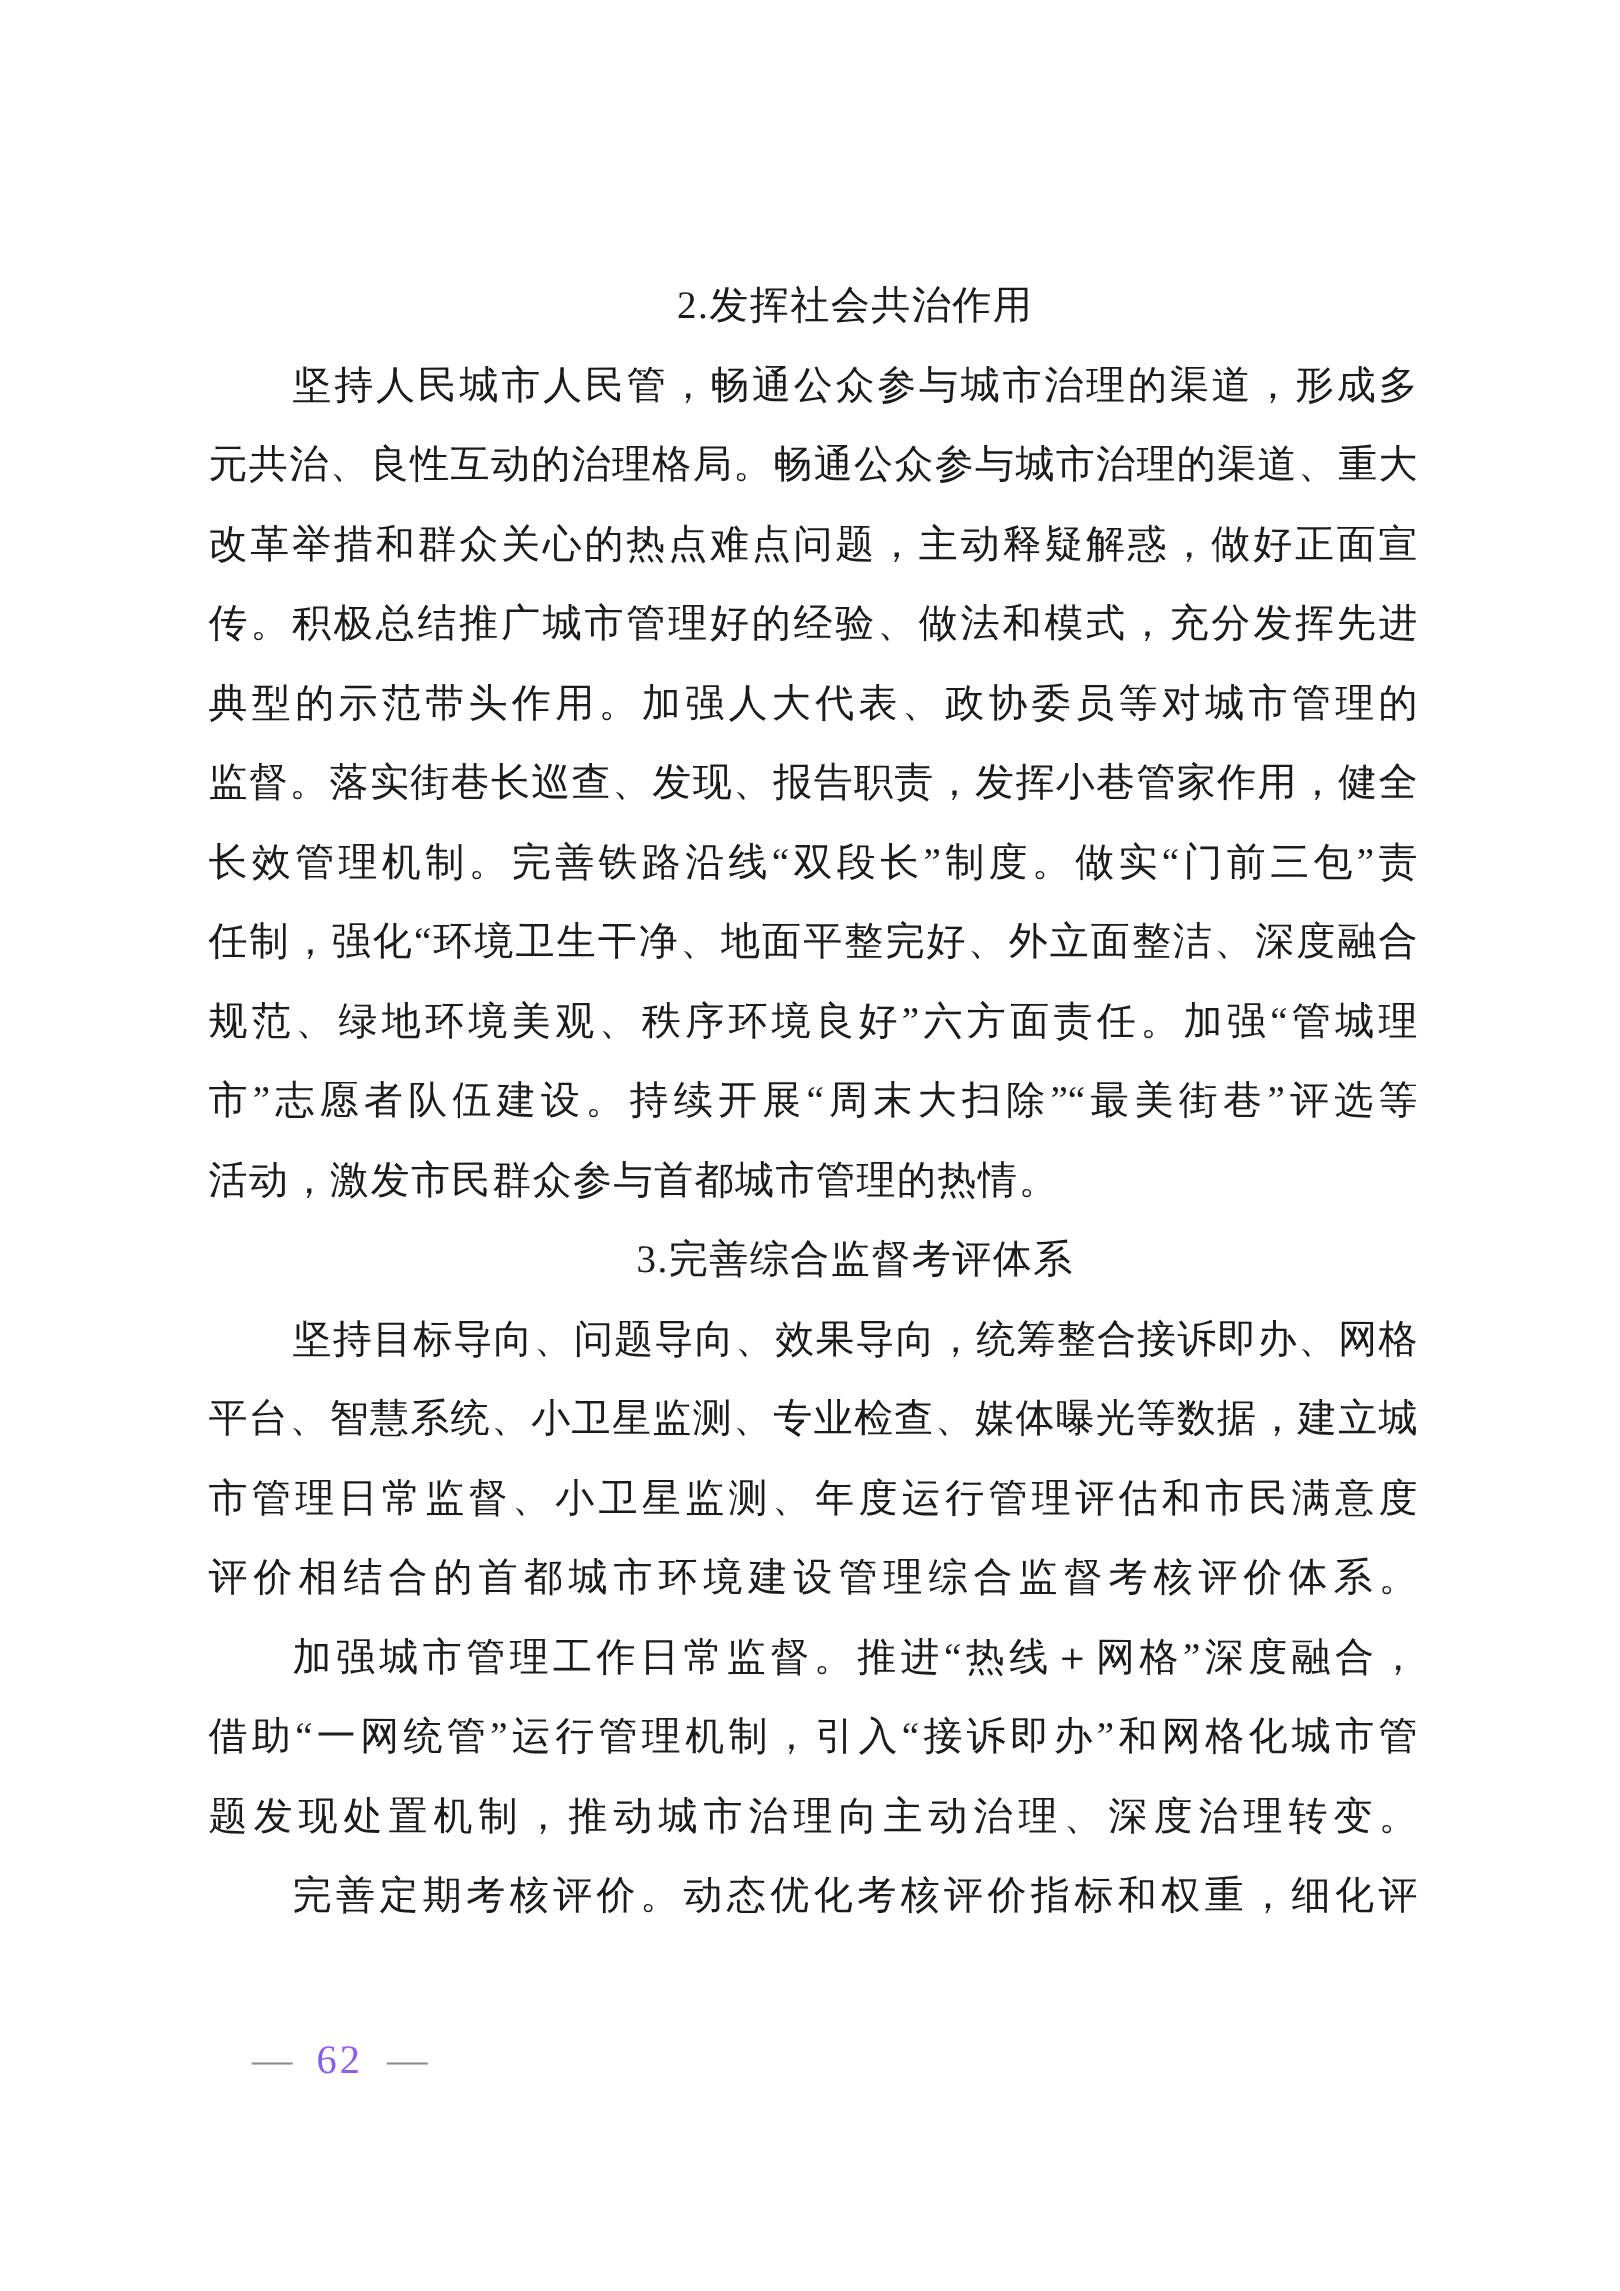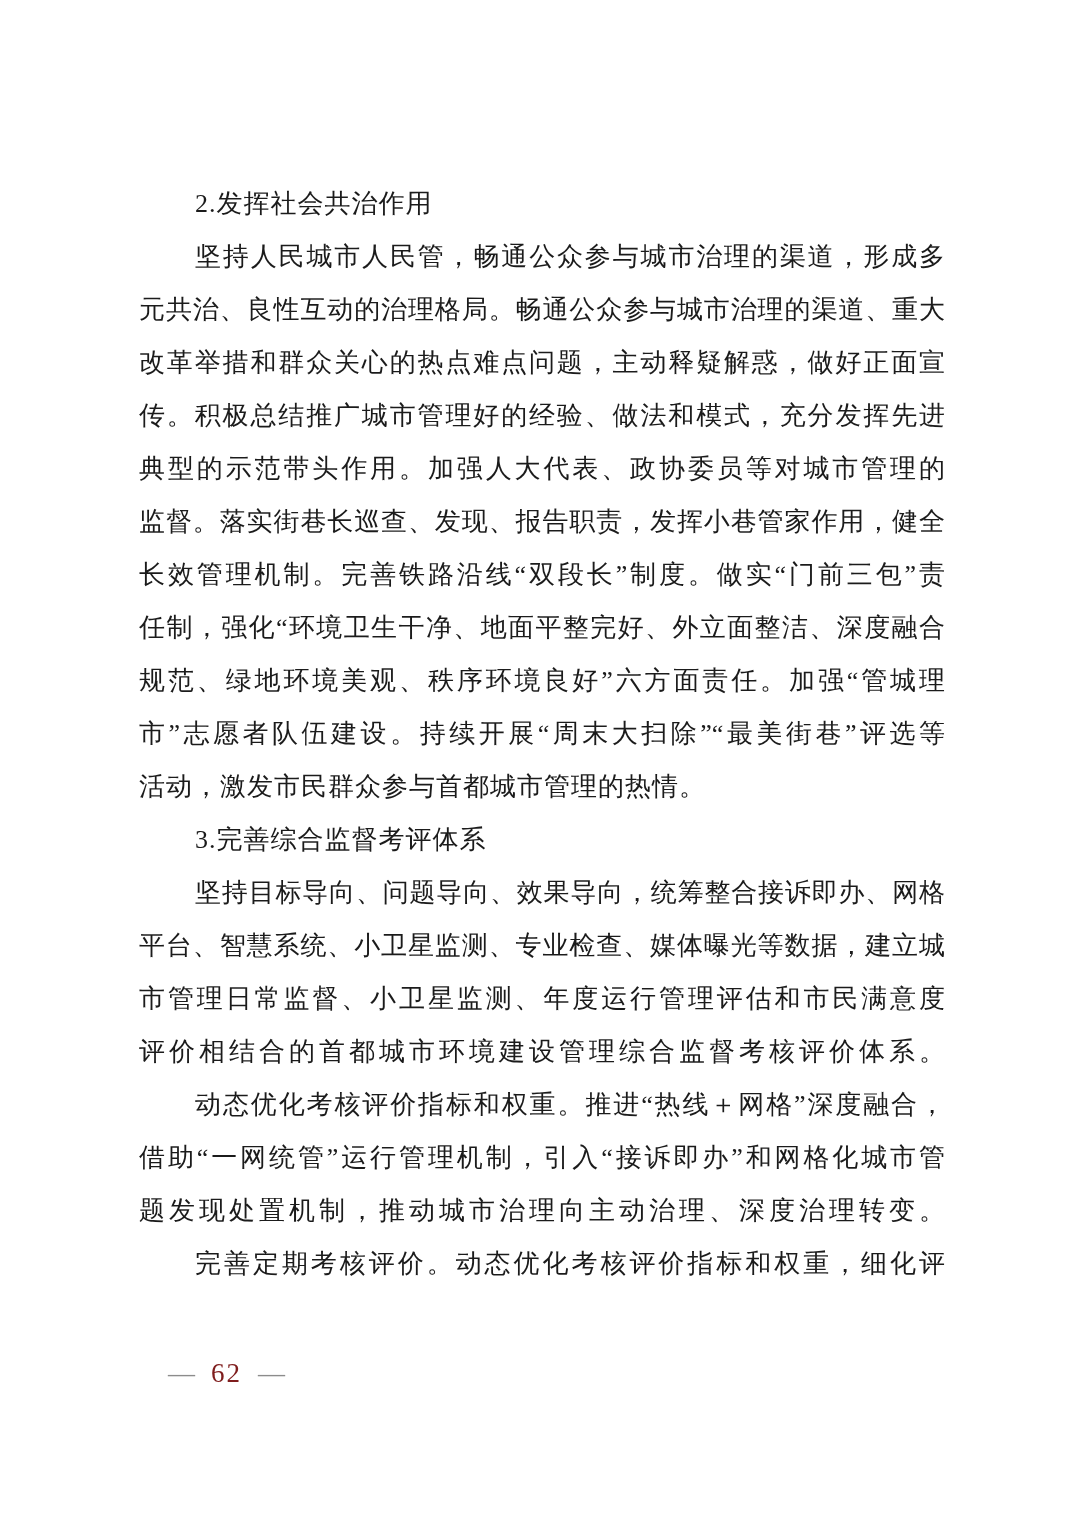--- a/index.html
+++ b/index.html
@@ -24,21 +24,21 @@
 
   .line {
     height: 53px;
     line-height: 53px;
     font-size: 26px;
     letter-spacing: 1px;
     white-space: normal;
     text-align: left;
   }
 
-  .line.indent { padding-left: 56px; }
+  .line.indent { padding-left: 56px; text-align: center; }
 
   .line.justify {
     text-align: justify;
     text-align-last: justify;
     text-justify: inter-character;
     letter-spacing: 0;
   }
 
   .page-footer {
     position: absolute;
@@ -50,21 +50,21 @@
     display: flex;
     align-items: center;
   }
 
   .footer-dash {
     color: #8c8c8c;
     font-size: 27px;
   }
 
   .footer-num {
-    color: #7f1d1d;
+    color: #8b5cf6;
     margin: 0 16px;
     letter-spacing: 2px;
   }
 </style>
 </head>
 <body>
 
 <div class="page">
 
   <main class="text-block" id="lines-container">
@@ -78,21 +78,21 @@
       <div class="line justify">长效管理机制。完善铁路沿线“双段长”制度。做实“门前三包”责</div>
       <div class="line justify">任制，强化“环境卫生干净、地面平整完好、外立面整洁、深度融合</div>
       <div class="line justify">规范、绿地环境美观、秩序环境良好”六方面责任。加强“管城理</div>
       <div class="line justify">市”志愿者队伍建设。持续开展“周末大扫除”“最美街巷”评选等</div>
       <div class="line">活动，激发市民群众参与首都城市管理的热情。</div>
       <div class="line indent">3.完善综合监督考评体系</div>
       <div class="line indent justify">坚持目标导向、问题导向、效果导向，统筹整合接诉即办、网格</div>
       <div class="line justify">平台、智慧系统、小卫星监测、专业检查、媒体曝光等数据，建立城</div>
       <div class="line justify">市管理日常监督、小卫星监测、年度运行管理评估和市民满意度</div>
       <div class="line justify">评价相结合的首都城市环境建设管理综合监督考核评价体系。</div>
-      <div class="line indent justify">动态优化考核评价指标和权重。推进“热线＋网格”深度融合，</div>
+      <div class="line indent justify">加强城市管理工作日常监督。推进“热线＋网格”深度融合，</div>
       <div class="line justify">借助“一网统管”运行管理机制，引入“接诉即办”和网格化城市管</div>
       <div class="line justify">题发现处置机制，推动城市治理向主动治理、深度治理转变。</div>
       <div class="line indent justify">完善定期考核评价。动态优化考核评价指标和权重，细化评</div>
     </main>
 
   <footer class="page-footer">
     <span class="footer-dash">—</span>
     <span class="footer-num">62</span>
     <span class="footer-dash">—</span>
   </footer>

